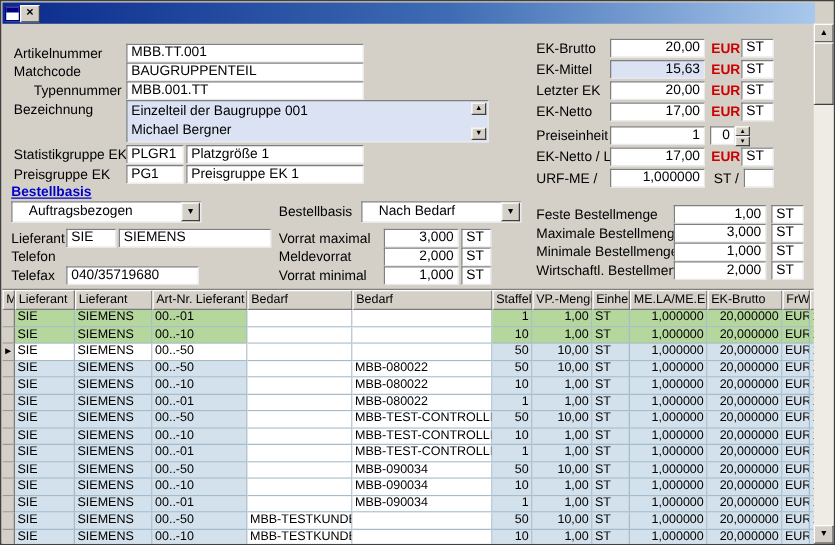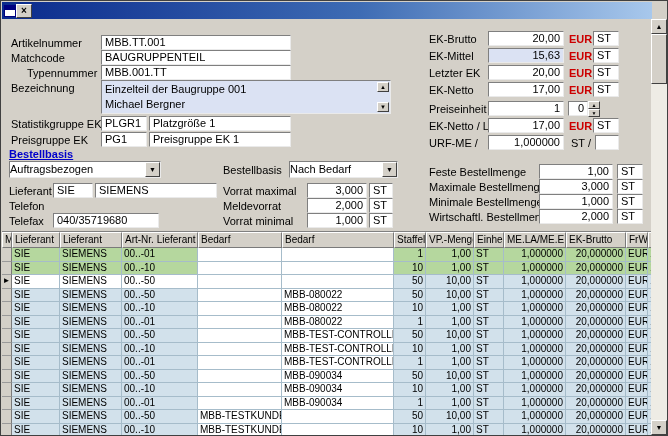--- a/index.html
+++ b/index.html
@@ -23,21 +23,21 @@
            padding:0 3px; line-height:13px; white-space:nowrap; overflow:hidden; }
   .right { text-align:right; }
   .lav { background:#dbe2f3; }
   .area { position:absolute; background:#dbe2f3; border:1px solid;
           border-color:#7f7f7f #eaeaea #eaeaea #7f7f7f; }
   .area .txt { display:block; padding:1px 14px 1px 3px; line-height:15px; white-space:pre-line; }
   .eur { position:absolute; color:#cc0000; font-weight:bold; }
   .section { position:absolute; color:#0000cc; text-decoration:underline; font-weight:bold; }
   .combo { position:absolute; height:17px; background:#fff;
            border:1px solid; border-color:#7f7f7f #eaeaea #eaeaea #7f7f7f; }
-  .combo .ctxt { display:block; line-height:15px; padding:0 16px 0 0; white-space:nowrap; overflow:hidden; }
+  .combo .ctxt { display:block; line-height:15px; padding:0 16px 0 13px; white-space:nowrap; overflow:hidden; }
   .cbtn { position:absolute; right:0; top:0; width:15px; height:15px; background:#d4d0c8;
           border:1px solid; border-color:#fff #404040 #404040 #fff;
           font-size:7px; line-height:13px; text-align:center; }
   .sbtn { position:absolute; background:#d4d0c8; border:1px solid;
           border-color:#fff #404040 #404040 #fff; text-align:center; }
   .scrollbar { position:absolute; top:18px; right:0; width:16px; bottom:0; background:#eeece5; }
   .thumb { position:absolute; left:0; top:15px; width:16px; height:50px; background:#d4d0c8;
            border:1px solid; border-color:#fff #404040 #404040 #fff; }
   .tbl { position:absolute; left:1px; top:230px; width:651px; height:205px;
          background:#d4d0c8; overflow:hidden; border-top:1px solid #808080; }
@@ -134,21 +134,21 @@
   <span class="lbl" style="left:8px;top:184px">Lieferant</span>
   <div class="field" style="left:52px;top:182px;width:40px">SIE</div>
   <div class="field" style="left:94px;top:182px;width:122px">SIEMENS</div>
 
   <span class="lbl" style="left:8px;top:199px">Telefon</span>
 
   <span class="lbl" style="left:8px;top:214px">Telefax</span>
   <div class="field" style="left:52px;top:212px;width:106px">040/35719680</div>
 
   <span class="lbl" style="left:222px;top:163px">Bestellbasis</span>
-  <div class="combo" style="left:288px;top:160px;width:109px">
+  <div class="combo" style="left:288px;top:160px;width:128px">
     <span class="ctxt">Nach Bedarf</span>
     <div class="cbtn">▼</div>
   </div>
 
   <span class="lbl" style="left:222px;top:184px">Vorrat maximal</span>
   <div class="field right" style="left:306px;top:182px;width:60px">3,000</div>
   <div class="field" style="left:368px;top:182px;width:24px">ST</div>
 
   <span class="lbl" style="left:222px;top:199px">Meldevorrat</span>
   <div class="field right" style="left:306px;top:197px;width:60px">2,000</div>

